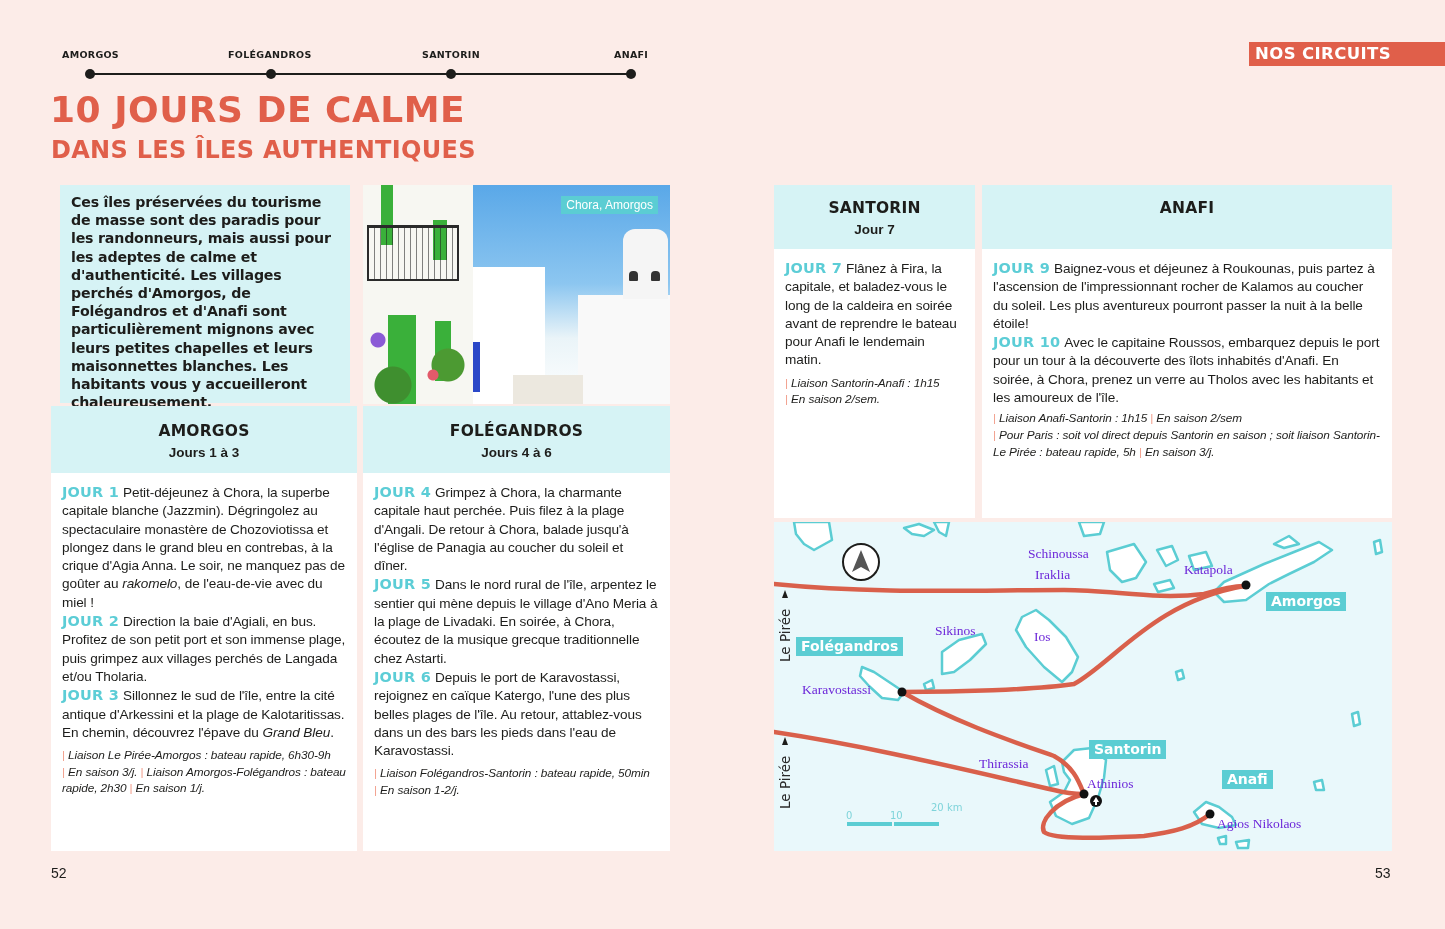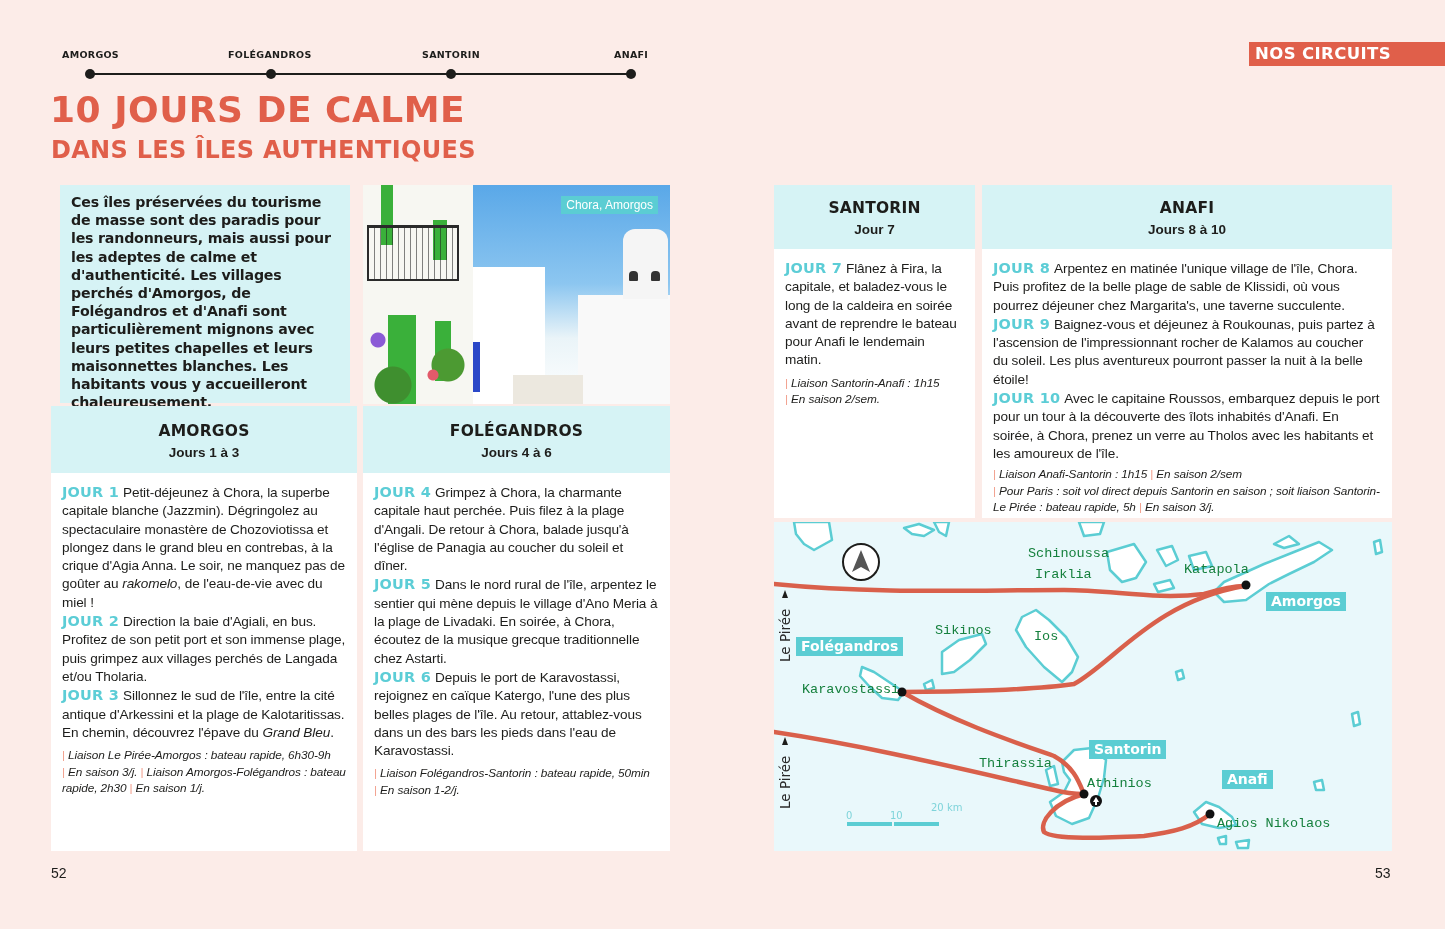--- a/index.html
+++ b/index.html
@@ -110,21 +110,21 @@
   }
   .bar { color: #f2a08e; font-style: normal; margin-right: 3px; }
 
   
   .map {
     position: absolute; left: 774px; top: 522px; width: 618px; height: 329px;
     background: #e9f8fb; overflow: hidden;
   }
   .map svg { position:absolute; left:0; top:0; }
   .map-label {
-    position: absolute; font-family: Liberation Mono, monospace; font-size: 13.5px; color: #15803d;
+    position: absolute; font-family: Liberation Serif, serif; font-size: 13.5px; color: #6d28d9;
   }
   .map-tag {
     position: absolute; background: #5bcdd3; color: #fff;
     font-family: "DejaVu Sans", sans-serif; font-weight: bold; font-size: 14px;
     padding: 1px 5px 2px 5px;
   }
   .map-vlabel {
     position: absolute; font-family: "DejaVu Sans", sans-serif; font-size: 13.5px; color: #2a2a2a;
     transform: rotate(-90deg); transform-origin: left top; white-space: nowrap;
   }
@@ -237,26 +237,22 @@
     <p class="note">
       <span class="bar">|</span><span>Liaison Santorin-Anafi : 1h15</span><br>
       <span class="bar">|</span><span>En saison 2/sem.</span>
     </p>
   </div>
 </div>
 
 <div class="card" style="left:982px; top:185px; width:410px; height:333px;">
   <div class="card-head" style="height:64px; padding-top:14px;">
     <span class="card-name">ANAFI</span>
-    <span class="card-days">Jours 8 à 10</span>
   </div>
   <div class="card-body">
-    <p class="day">
-      <span class="day-label">JOUR 8</span><span>Arpentez en matinée l'unique village de l'île, Chora. Puis profitez de la belle plage de sable de Klissidi, où vous pourrez déjeuner chez Margarita's, une taverne succulente.</span>
-    </p>
     <p class="day">
       <span class="day-label">JOUR 9</span><span>Baignez-vous et déjeunez à Roukounas, puis partez à l'ascension de l'impressionnant rocher de Kalamos au coucher du soleil. Les plus aventureux pourront passer la nuit à la belle étoile!</span>
     </p>
     <p class="day">
       <span class="day-label">JOUR 10</span><span>Avec le capitaine Roussos, embarquez depuis le port pour un tour à la découverte des îlots inhabités d'Anafi. En soirée, à Chora, prenez un verre au Tholos avec les habitants et les amoureux de l'île.</span>
     </p>
     <p class="note" style="margin-top:3px;">
       <span class="bar">|</span><span>Liaison Anafi-Santorin : 1h15</span>
       <span class="bar">|</span><span>En saison 2/sem</span><br>
       <span class="bar">|</span><span>Pour Paris : soit vol direct depuis Santorin en saison ; soit liaison Santorin-Le Pirée : bateau rapide, 5h</span>

